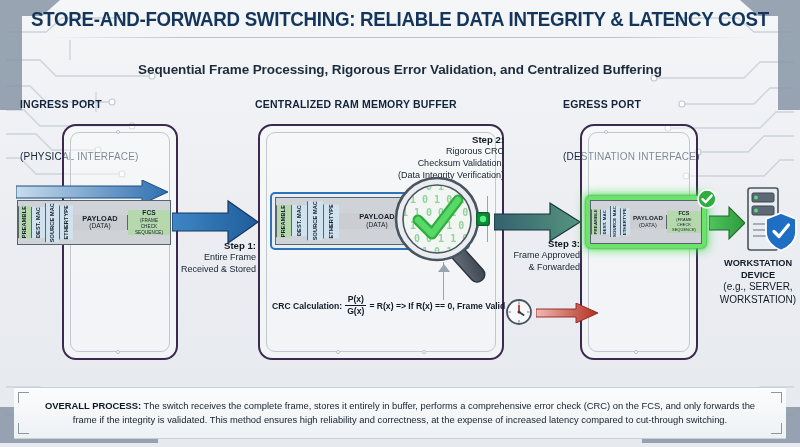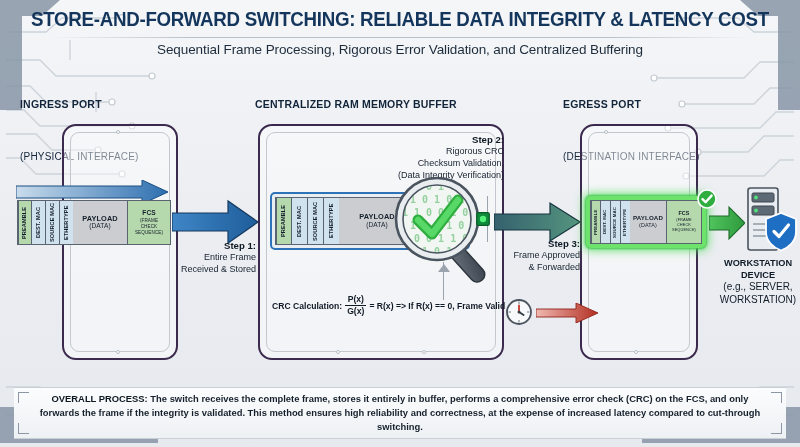--- a/index.html
+++ b/index.html
@@ -35,24 +35,25 @@
     letter-spacing: -0.3px;
     line-height: 1.15;
     font-stretch: condensed;
     transform: scaleX(0.96);
   }
   .title-rule {
     width: 700px; height: 1px; margin: 7px auto 0;
     background: linear-gradient(90deg, rgba(180,190,200,0) 0%, #b9c2cc 20%, #b9c2cc 80%, rgba(180,190,200,0) 100%);
   }
   .subtitle {
-    margin-top: 4px;
+    margin-top: 24px;
     font-size: 13.5px;
     color: #1d2c3c;
     letter-spacing: -0.1px;
+    font-weight: bold;
   }
 
   
   .sec-label {
     position: absolute;
     text-align: left;
     font-weight: bold;
     color: #12243a;
     font-size: 10.5px;
     letter-spacing: 0.2px;
@@ -77,20 +78,21 @@
     border-radius: 50%; background: #ffffff;
     border: 1px solid #b7bec7;
   }
 
   
   .frame {
     position: absolute;
     display: flex;
     border: 1.1px solid #5a6470;
     background: #cfd2d6;
+    align-items: center;
   }
   .seg {
     display: flex; align-items: center; justify-content: center;
     border-right: 1.1px solid #5a6470;
     font-size: 5.6px;
     font-weight: bold;
     color: #16202c;
     text-align: center;
     line-height: 1.05;
     overflow: hidden;
@@ -171,21 +173,20 @@
     position: absolute; left: 14px; right: 14px; bottom: 8px; height: 52px;
     background: linear-gradient(180deg,#fbfcfd 0%, #eef1f4 100%);
     border-top: 1px solid #c9cfd6;
     border-bottom: 1px solid #c9cfd6;
     display: flex; align-items: center; justify-content: center;
   }
   .footer-inner {
     width: 748px; text-align: center;
     font-size: 9.4px; color: #16202c; line-height: 1.5;
     padding: 0 10px;
-    font-weight: bold;
   }
   .footer-inner b { color: #0e1823; }
   .f-corner { position: absolute; width: 11px; height: 11px; border: 1.4px solid #8d97a3; }
   .f-tl { top: 4px; left: 4px; border-right: none; border-bottom: none; }
   .f-tr { top: 4px; right: 4px; border-left: none; border-bottom: none; }
   .f-bl { bottom: 4px; left: 4px; border-right: none; border-top: none; }
   .f-br { bottom: 4px; right: 4px; border-left: none; border-top: none; }
   .vline { position:absolute; background:#9aa3ae; }
 </style>
 </head>

